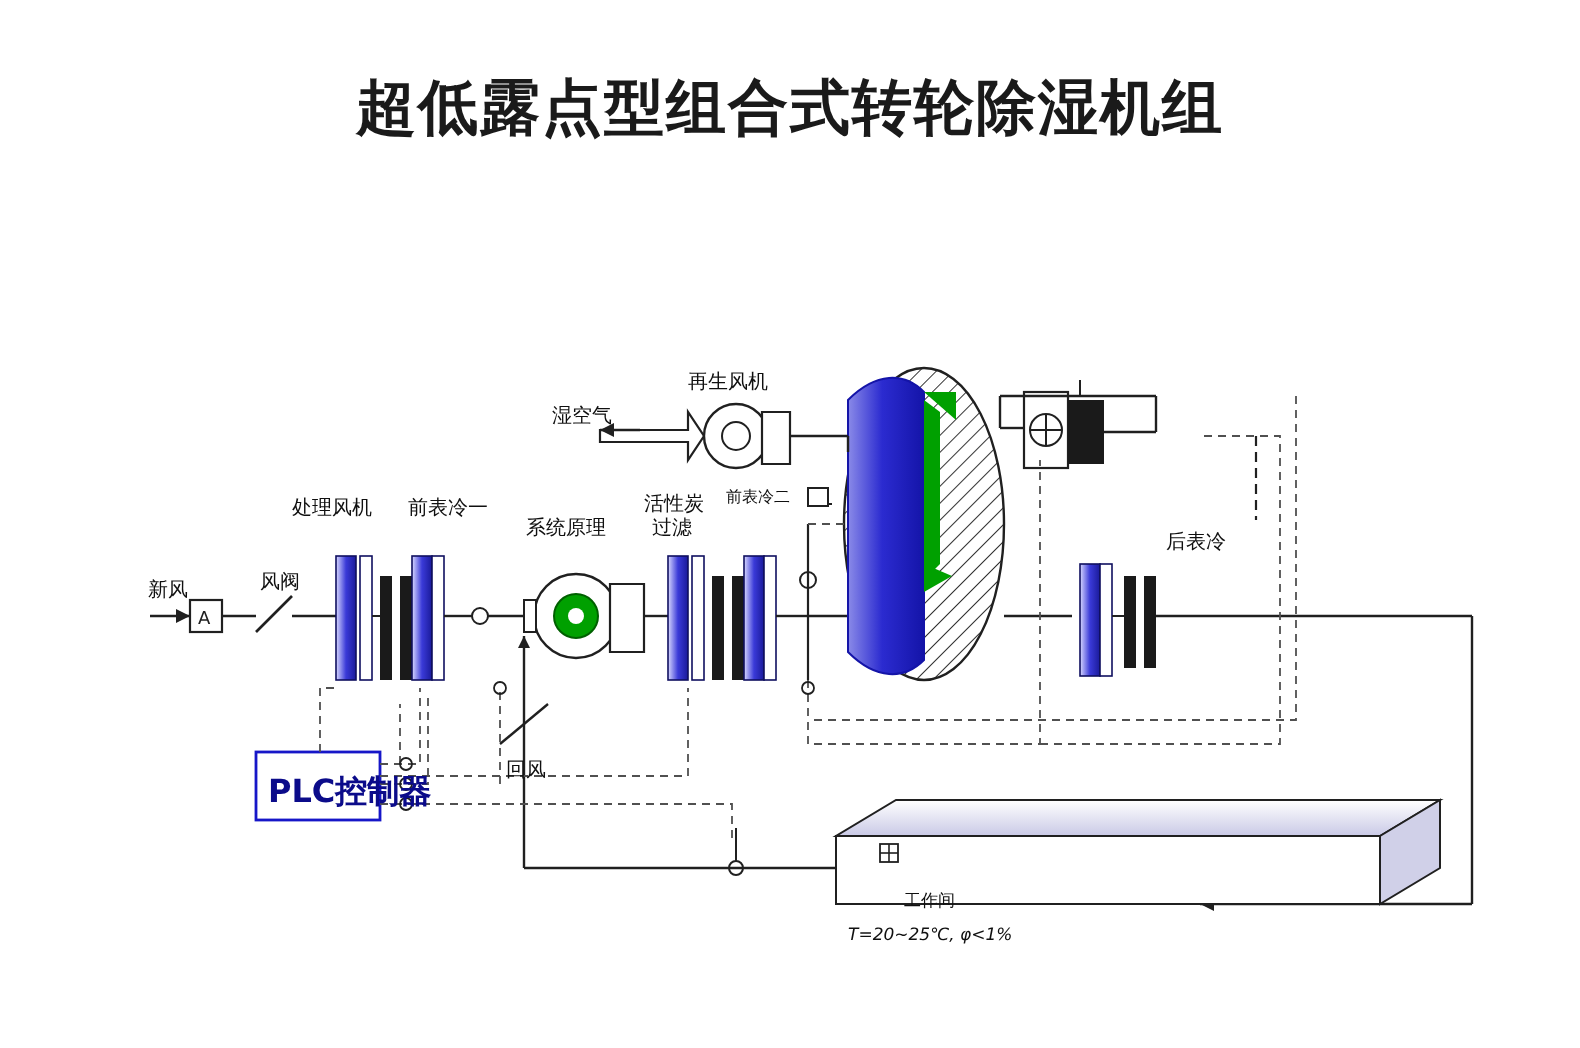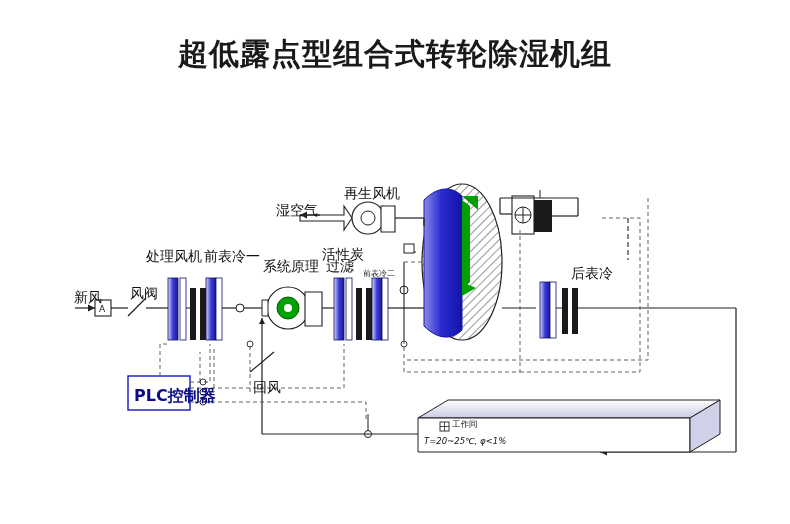--- a/index.html
+++ b/index.html
@@ -37,33 +37,33 @@
     top: 96px;
     font-size: 30px;
   }
   svg.diagram {
     position: absolute;
     left: 0;
     top: 0;
   }
   .lbl {
     position: absolute;
-    font-size: 14px;
+    font-size: 10px;
     color: #101010;
     white-space: nowrap;
     font-family: "DejaVu Sans", "Liberation Sans", sans-serif;
     line-height: 1.1;
   }
   .lbl.sm { font-size: 8px; }
   .lbl.plc {
     font-size: 16px;
     color: #0b0b8a;
     font-weight: bold;
   }
-  .lbl.room { font-size: 8.5px; }
+  .lbl.room { font-size: 8.5px; margin-top: 27px; }
 </style>
 </head>
 <body>
 
 <div id="stage">
 
   <div class="title" id="title-line1">超低露点型组合式转轮除湿机组</div>
 
   <svg class="diagram" width="790" height="524" viewBox="0 0 790 524">
     <defs>
@@ -245,21 +245,21 @@
     </g>
   </svg>
 
   <div class="lbl" style="left:74px; top:290px;">新风</div>
   <div class="lbl" style="left:118px; top:286px;margin-left:12px;">风阀</div>
   <div class="lbl" style="left:146px; top:249px;">处理风机</div>
   <div class="lbl" style="left:204px; top:249px;">前表冷一</div>
   <div class="lbl" style="left:263px; top:259px;">系统原理</div>
   <div class="lbl" style="left:322px; top:247px;">活性炭</div>
   <div class="lbl" style="left:326px; top:259px;text-align:center;">过滤</div>
-  <div class="lbl sm" style="left:363px; top:270px;">前表冷二</div>
+  <div class="lbl sm" style="left:363px; top:245px;">前表冷二</div>
   <div class="lbl" style="left:344px; top:186px;">再生风机</div>
   <div class="lbl" style="left:276px; top:203px;">湿空气</div>
   <div class="lbl" style="left:729px; top:266px; left:auto; right:177px;">后表冷</div>
   <div class="lbl" style="left:253px; top:380px;">回风</div>
   <div class="lbl plc" style="left:134px; top:387px;">PLC控制器</div>
   <div class="lbl room" style="left:452px; top:420px;">工作间</div>
   <div class="lbl room" style="left:424px; top:437px;font-style:italic;">T=20~25℃, φ&lt;1%</div>
 
 </div>
 

